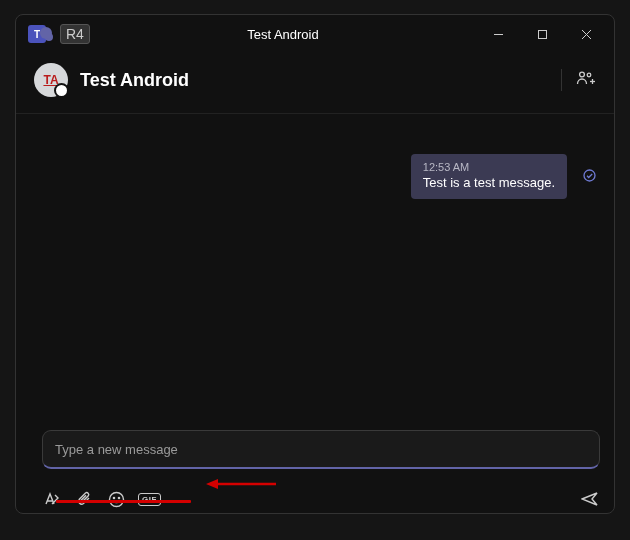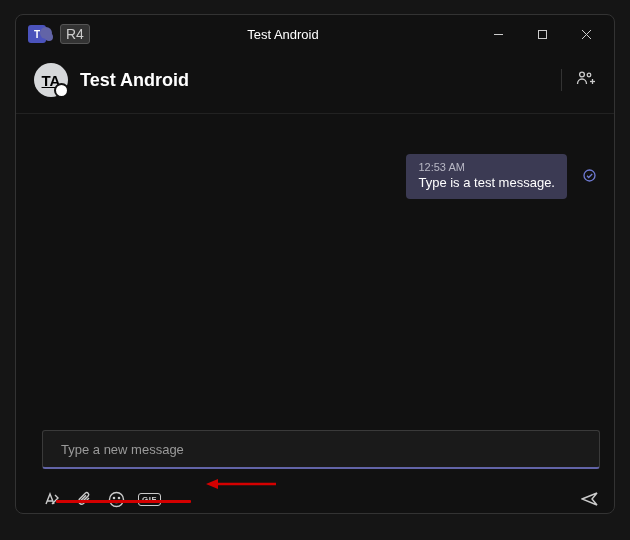--- a/index.html
+++ b/index.html
@@ -71,21 +71,21 @@
   .win-btn svg{width:11px;height:11px;stroke:#ccc;stroke-width:1;fill:none;}
   .chat-header{
     display:flex;align-items:center;
     padding:10px 18px 16px 18px;
     border-bottom:1px solid #222;
   }
   .avatar{
     width:34px;height:34px;border-radius:50%;
     background:#d6d8da;
     display:flex;align-items:center;justify-content:center;
-    font-size:15px;font-weight:600;color:#000000;
+    font-size:12px;font-weight:600;color:#b91c1c;
     position:relative;
     text-decoration:underline;
   }
   .avatar::after{
     content:"";position:absolute;right:-1px;bottom:-1px;
     width:11px;height:11px;border-radius:50%;
     background:#fff;border:2px solid #111;
   }
   .chat-name{
     margin-left:12px;
@@ -110,22 +110,22 @@
   }
   .msg-time{font-size:11px;color:#b8b8c5;}
   .msg-text{font-size:13px;color:#fff;margin-top:2px;}
   .read-icon{color:#6f7bd4;}
   .composer-area{
     padding:0 14px 12px 26px;
   }
   .composer{
     border:1px solid #3a3a3a;
     background:#1a1a1a;
-    border-radius:3px;
-    padding:9px 18px;
+    border-radius:9px;
+    padding:9px 12px;
     border-bottom:2px solid #6264a7;
   }
   .composer input{
     width:100%;background:transparent;border:none;outline:none;
     color:#fff;font-size:13px;
   }
   .composer input::placeholder{color:#9a9a9a;}
   .toolbar{
     display:flex;align-items:center;gap:12px;
     padding:8px 14px 4px 26px;
@@ -193,21 +193,21 @@
           <line x1="14" y1="11.5" x2="19" y2="11.5"></line>
         </svg>
       </div>
     </div>
   </div>
 
   <div class="messages">
     <div class="bubble-row">
       <div class="bubble">
         <div class="msg-time">12:53 AM</div>
-        <div class="msg-text">Type is a test message.</div>
+        <div class="msg-text">Test is a test message.</div>
       </div>
       <div class="read-icon">
         <svg width="13" height="13" viewBox="0 0 13 13" fill="none" stroke="#6f7bd4" stroke-width="1.3">
           <circle cx="6.5" cy="6.5" r="5.5"></circle>
           <path d="M4 6.8l1.7 1.7L9.2 5"></path>
         </svg>
       </div>
     </div>
   </div>
 

